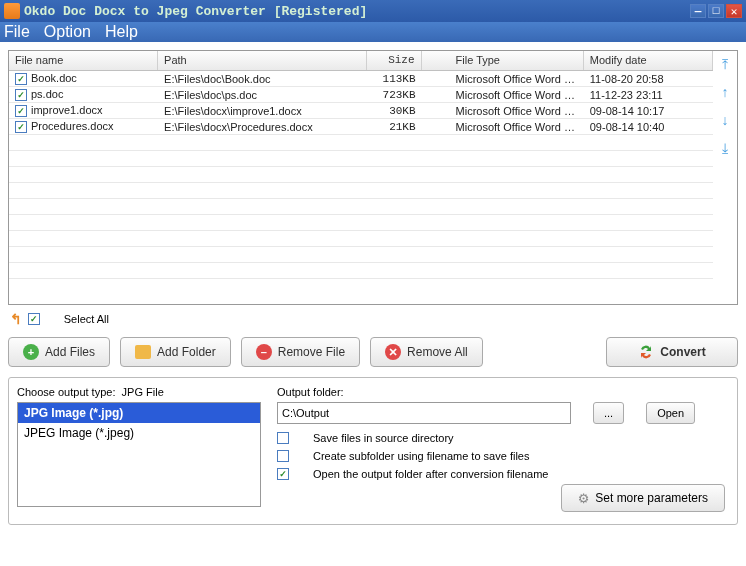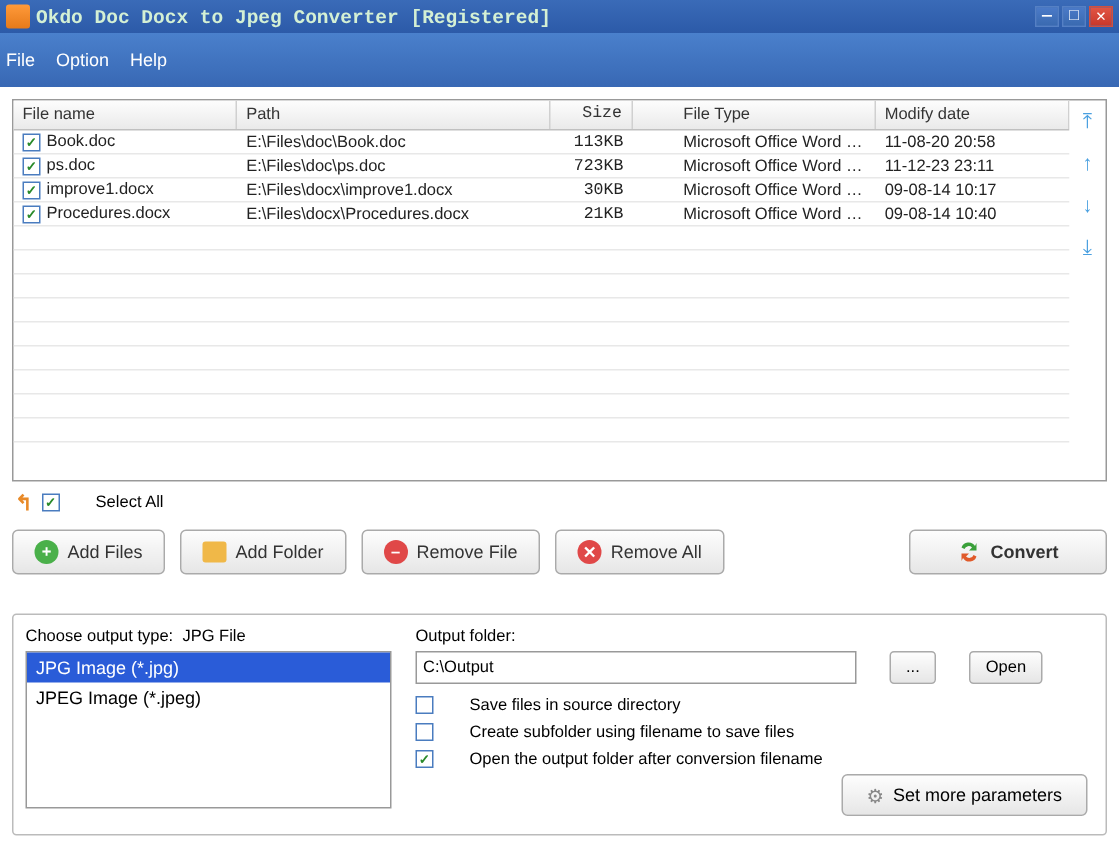--- a/index.html
+++ b/index.html
@@ -4,21 +4,21 @@
 <style>
 * { box-sizing: border-box; margin: 0; padding: 0; }
 body { font-family: Tahoma, Arial, sans-serif; font-size: 11px; background: #fff; width: 746px; height: 566px; overflow: hidden; }
 
 .titlebar { background: linear-gradient(#3a6bb8, #2c5aa8); height: 22px; display: flex; align-items: center; padding: 0 4px; color: #d4f0d4; font-family: "Courier New", monospace; font-size: 13px; font-weight: bold; }
 .titlebar-icon { width: 16px; height: 16px; background: linear-gradient(#ff9a3a, #e67a1a); border-radius: 2px; margin-right: 4px; }
 .titlebar-spacer { flex: 1; }
 .titlebar-btn { width: 16px; height: 14px; margin-left: 2px; display: flex; align-items: center; justify-content: center; font-size: 11px; font-weight: bold; color: #fff; cursor: pointer; border: 1px solid #5580c4; background: linear-gradient(#4b7ac8, #3a6ab0); }
 .titlebar-btn.close { background: linear-gradient(#e25544, #c8382a); border-color: #d05040; }
 
-.menubar { background: linear-gradient(#4a80cc, #3868b4); height: 36px; display: flex; align-items: center; padding: 0 4px; color: #fff; font-size: 12px; }
+.menubar { background: linear-gradient(#4a80cc, #3868b4); height: 20px; display: flex; align-items: center; padding: 0 4px; color: #fff; font-size: 16px; }
 .menubar span { margin-right: 14px; cursor: pointer; }
 
 .content { padding: 8px; }
 
 .table-wrap { border: 1px solid #999; background: #fff; height: 255px; display: flex; }
 .table-main { flex: 1; overflow: hidden; }
 .table-head { display: flex; background: linear-gradient(#fdfdfd, #eaeaea); border-bottom: 1px solid #c0c0c0; height: 20px; }
 .table-head > div { padding: 3px 6px; border-right: 1px solid #d0d0d0; font-size: 11px; color: #333; }
 .col-name { width: 150px; }
 .col-path { width: 210px; }
@@ -43,27 +43,27 @@
 .buttons-row { display: flex; gap: 10px; margin-top: 10px; align-items: center; }
 .btn { height: 30px; padding: 0 14px; border: 1px solid #aaa; border-radius: 4px; background: linear-gradient(#fdfdfd, #e6e6e6); display: flex; align-items: center; gap: 6px; cursor: pointer; font-size: 12px; color: #333; }
 .btn-convert { width: 132px; justify-content: center; font-weight: bold; margin-left: auto; }
 .icon-circle { width: 16px; height: 16px; border-radius: 50%; display: flex; align-items: center; justify-content: center; color: #fff; font-size: 11px; font-weight: bold; }
 .ic-add { background: #4ab04a; }
 .ic-folder { width: 16px; height: 14px; background: #f0b848; border-radius: 2px; }
 .ic-remove { background: #e04848; }
 .ic-convert { width: 16px; height: 16px; display: flex; align-items: center; justify-content: center; }
 .ic-convert svg { width: 16px; height: 16px; }
 
-.bottom-panel { border: 1px solid #bbb; border-radius: 3px; margin-top: 26px; padding: 8px; display: flex; gap: 16px; height: 148px; }
+.bottom-panel { border: 1px solid #bbb; border-radius: 3px; margin-top: 10px; padding: 8px; display: flex; gap: 16px; height: 148px; }
 .left-col { width: 244px; }
 .right-col { flex: 1; position: relative; }
 .panel-label { font-size: 11px; margin-bottom: 4px; }
 .listbox { border: 1px solid #999; background: #fff; height: 105px; }
 .listbox-item { padding: 3px 6px; font-size: 12px; }
-.listbox-item.selected { background: #2a5cd8; color: #fff; }
+.listbox-item.selected { background: #2a5cd8; color: #fff; font-weight: bold; }
 
 .output-row { display: flex; gap: 22px; align-items: center; margin-bottom: 8px; }
 .output-input { flex: 1; max-width: 294px; height: 22px; border: 1px solid #999; padding: 0 4px; font-size: 11px; }
 .small-btn { height: 22px; padding: 0 10px; border: 1px solid #aaa; border-radius: 3px; background: linear-gradient(#fdfdfd, #e6e6e6); cursor: pointer; font-size: 11px; }
 .check-row { display: flex; align-items: center; gap: 20px; margin-bottom: 6px; font-size: 11px; }
 .setmore-btn { position: absolute; right: 4px; bottom: 4px; height: 28px; padding: 0 16px; border: 1px solid #aaa; border-radius: 4px; background: linear-gradient(#fdfdfd, #e6e6e6); display: flex; align-items: center; gap: 6px; cursor: pointer; font-size: 12px; }
 .gear-ic { color: #888; font-size: 13px; }
 </style>
 </head>
 <body>

